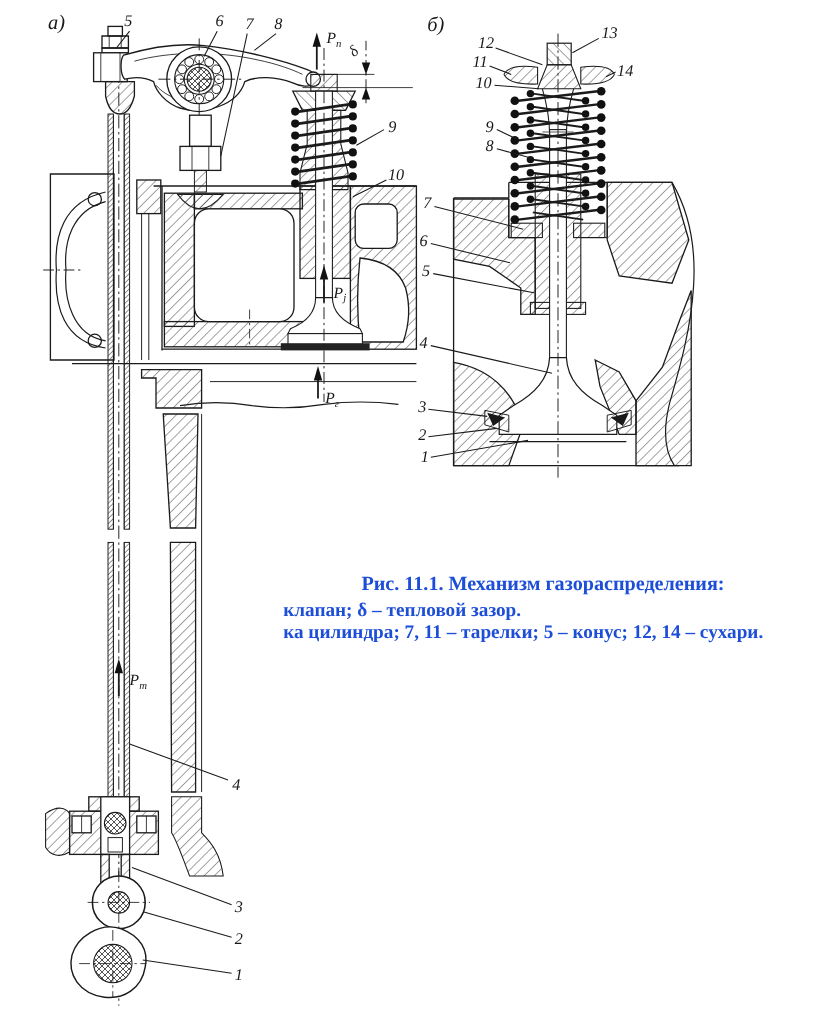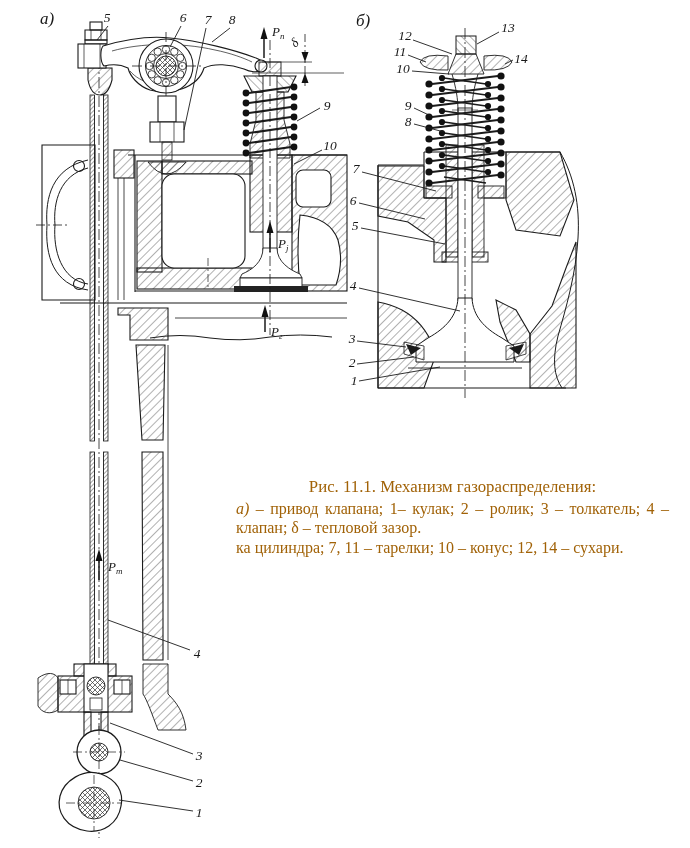--- a/index.html
+++ b/index.html
@@ -4,21 +4,21 @@
 <style>
   html,body{margin:0;padding:0;background:#ffffff;}
   .page{position:relative;width:690px;height:848px;background:#ffffff;overflow:hidden;
         font-family:"Liberation Serif",serif;color:#111;}
   svg{position:absolute;left:0;top:0;}
   svg text{font-family:"Liberation Serif",serif;fill:#181818;}
   .callout{font-style:italic;font-size:13.5px;}
   .figtag{font-style:italic;font-size:17px;}
   .forcelbl{font-style:italic;font-size:13px;}
   .caption{position:absolute;left:236px;top:477px;width:433px;
-           font-size:16px;line-height:19.6px;color:#a16207;}
+           font-size:16px;line-height:19.6px;color:#1d4ed8;font-weight:bold;}
   .cap-title{text-align:center;font-size:16.8px;margin-bottom:2px;}
   .cap-line{white-space:normal;}
   .just{text-align:justify;text-align-last:justify;}
   .it{font-style:italic;}
 </style>
 </head>
 <body>
 
 <div class="page">
 
@@ -420,18 +420,17 @@
     <text class="callout" x="353" y="290" text-anchor="middle">4</text>
     <text class="callout" x="352" y="343" text-anchor="middle">3</text>
     <text class="callout" x="352" y="367" text-anchor="middle">2</text>
     <text class="callout" x="354" y="385" text-anchor="middle">1</text>
   </g>
 </g>
 </svg>
 
 <div class="caption">
   <div class="cap-title">Рис. 11.1. Механизм газораспределения:</div>
-  <div class="cap-line just"><span class="it">а)</span><span> – привод клапана; 1– кулак; 2 – ролик; 3 – толкатель; 4 –</span></div>
   <div class="cap-line">клапан; δ – тепловой зазор.</div>
-  <div class="cap-line">ка цилиндра; 7, 11 – тарелки; 10 – конус; 12, 14 – сухари.</div>
+  <div class="cap-line">ка цилиндра; 7, 11 – тарелки; 5 – конус; 12, 14 – сухари.</div>
 </div>
 
 </div>
 
 </body></html>

